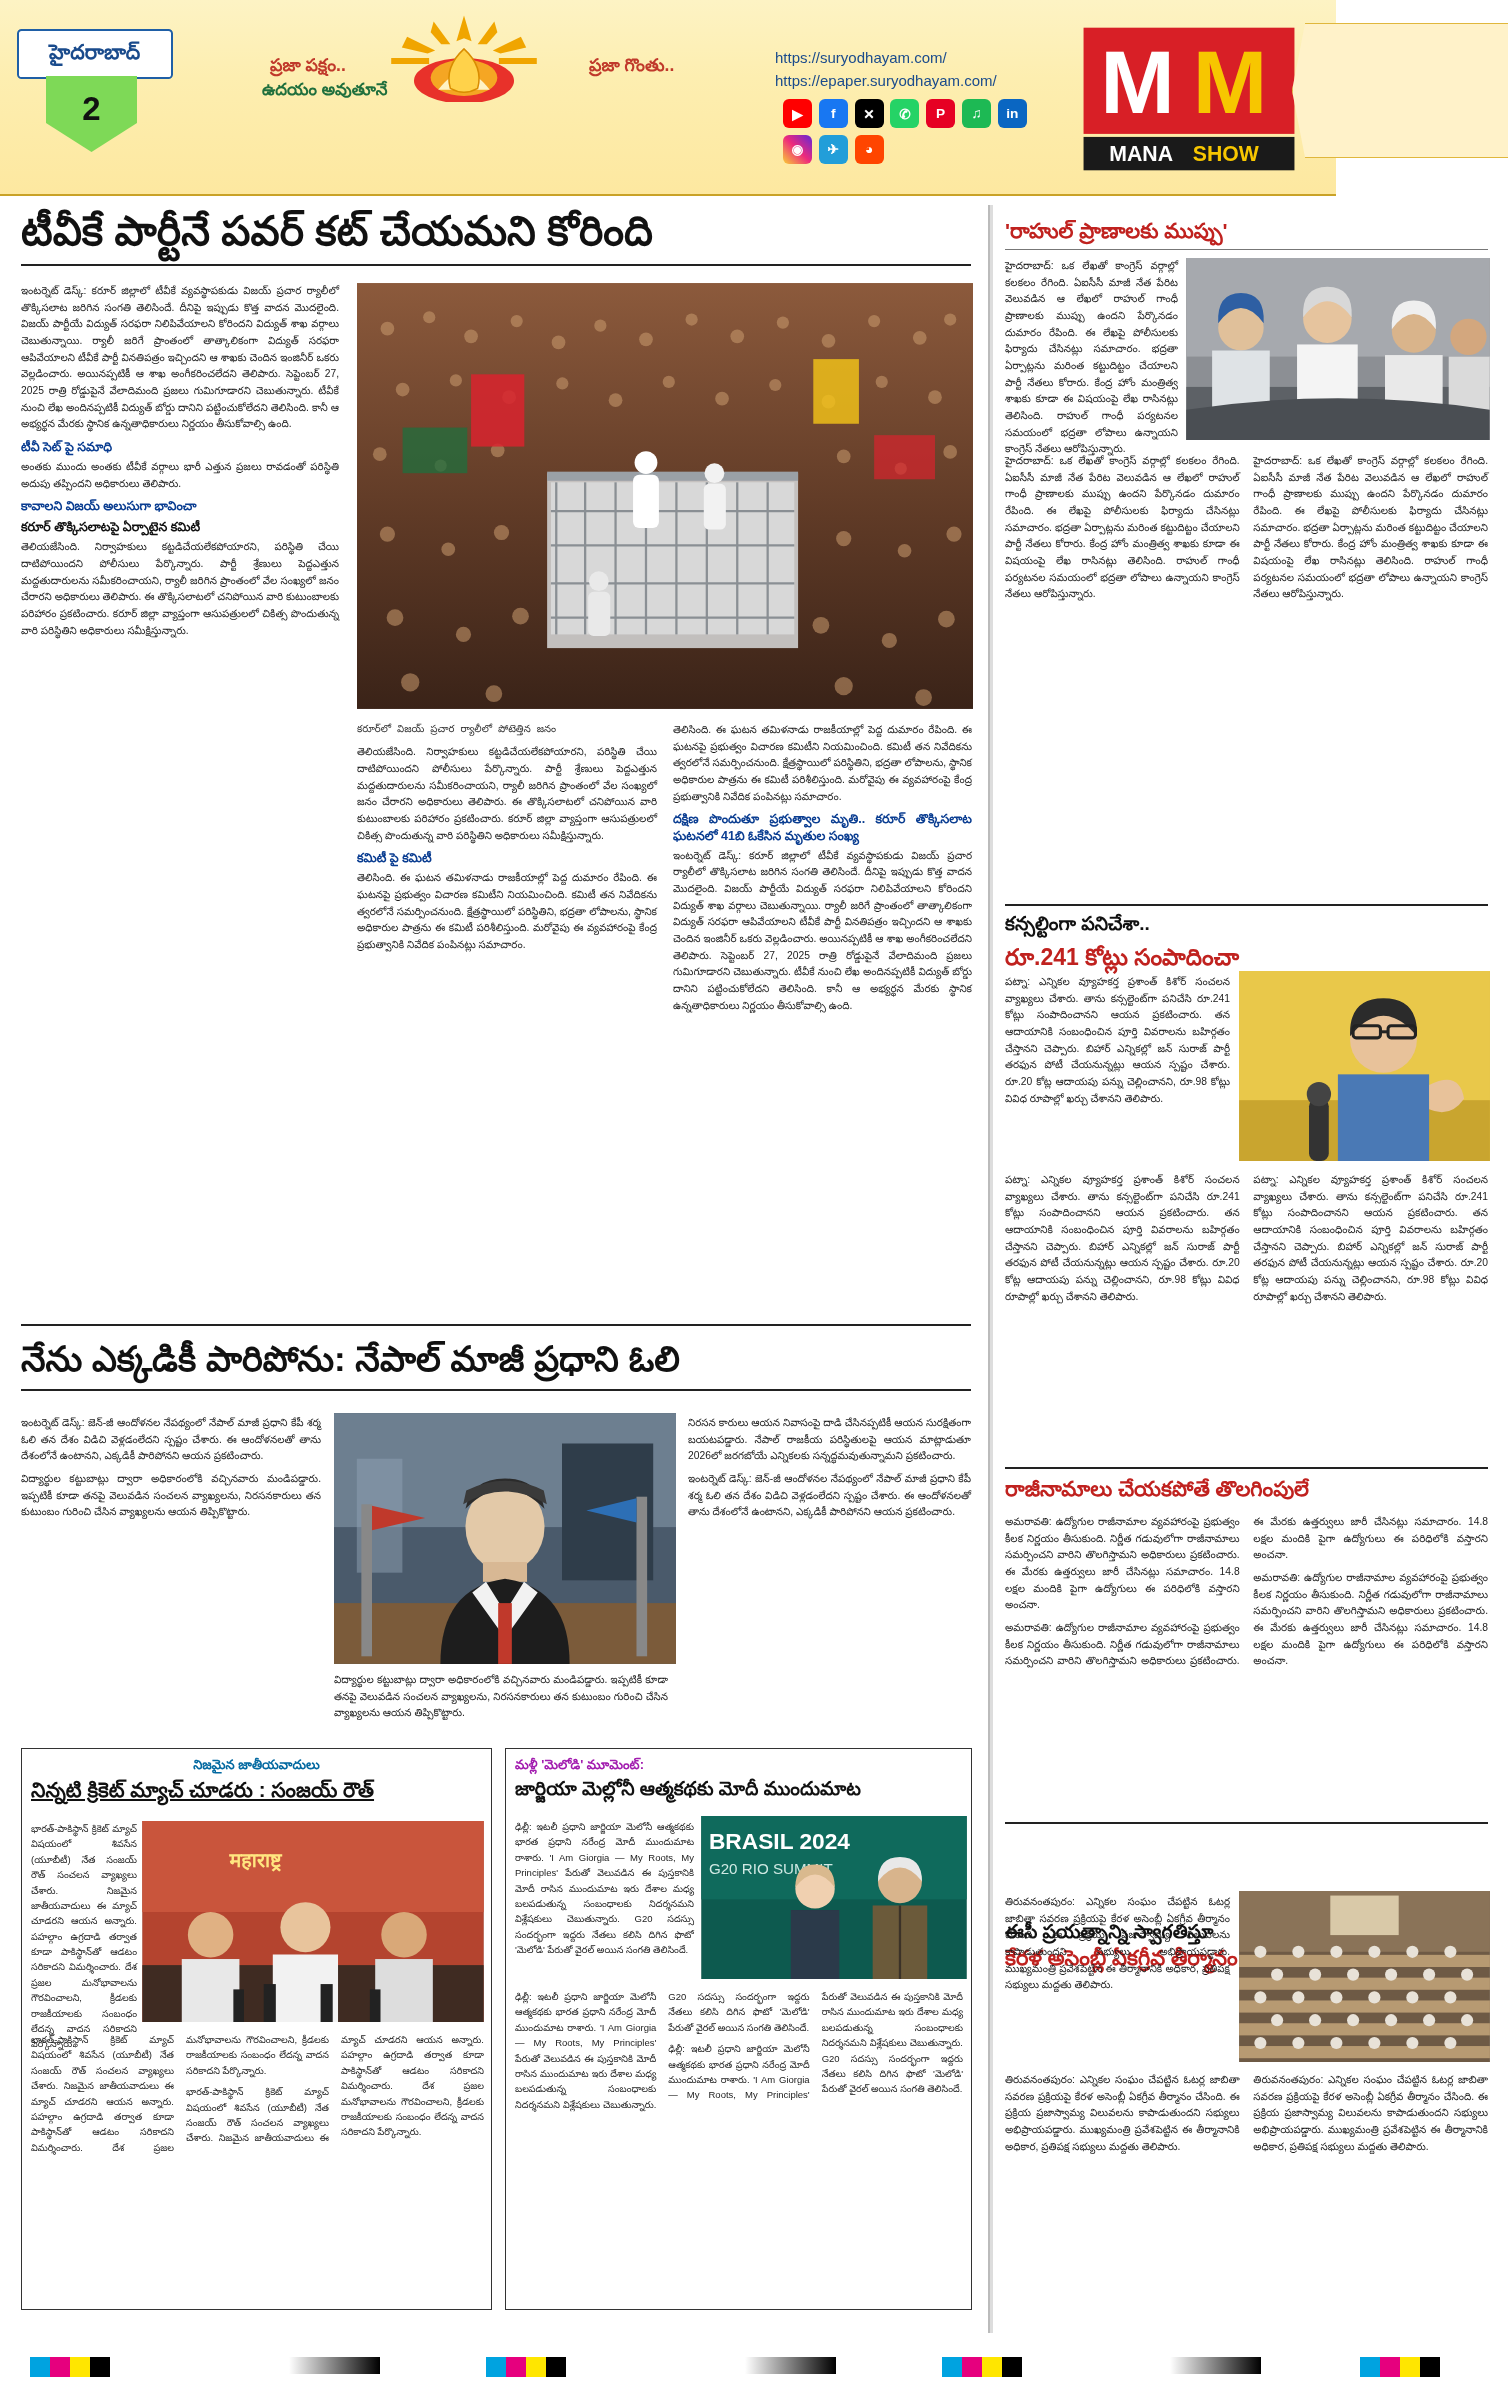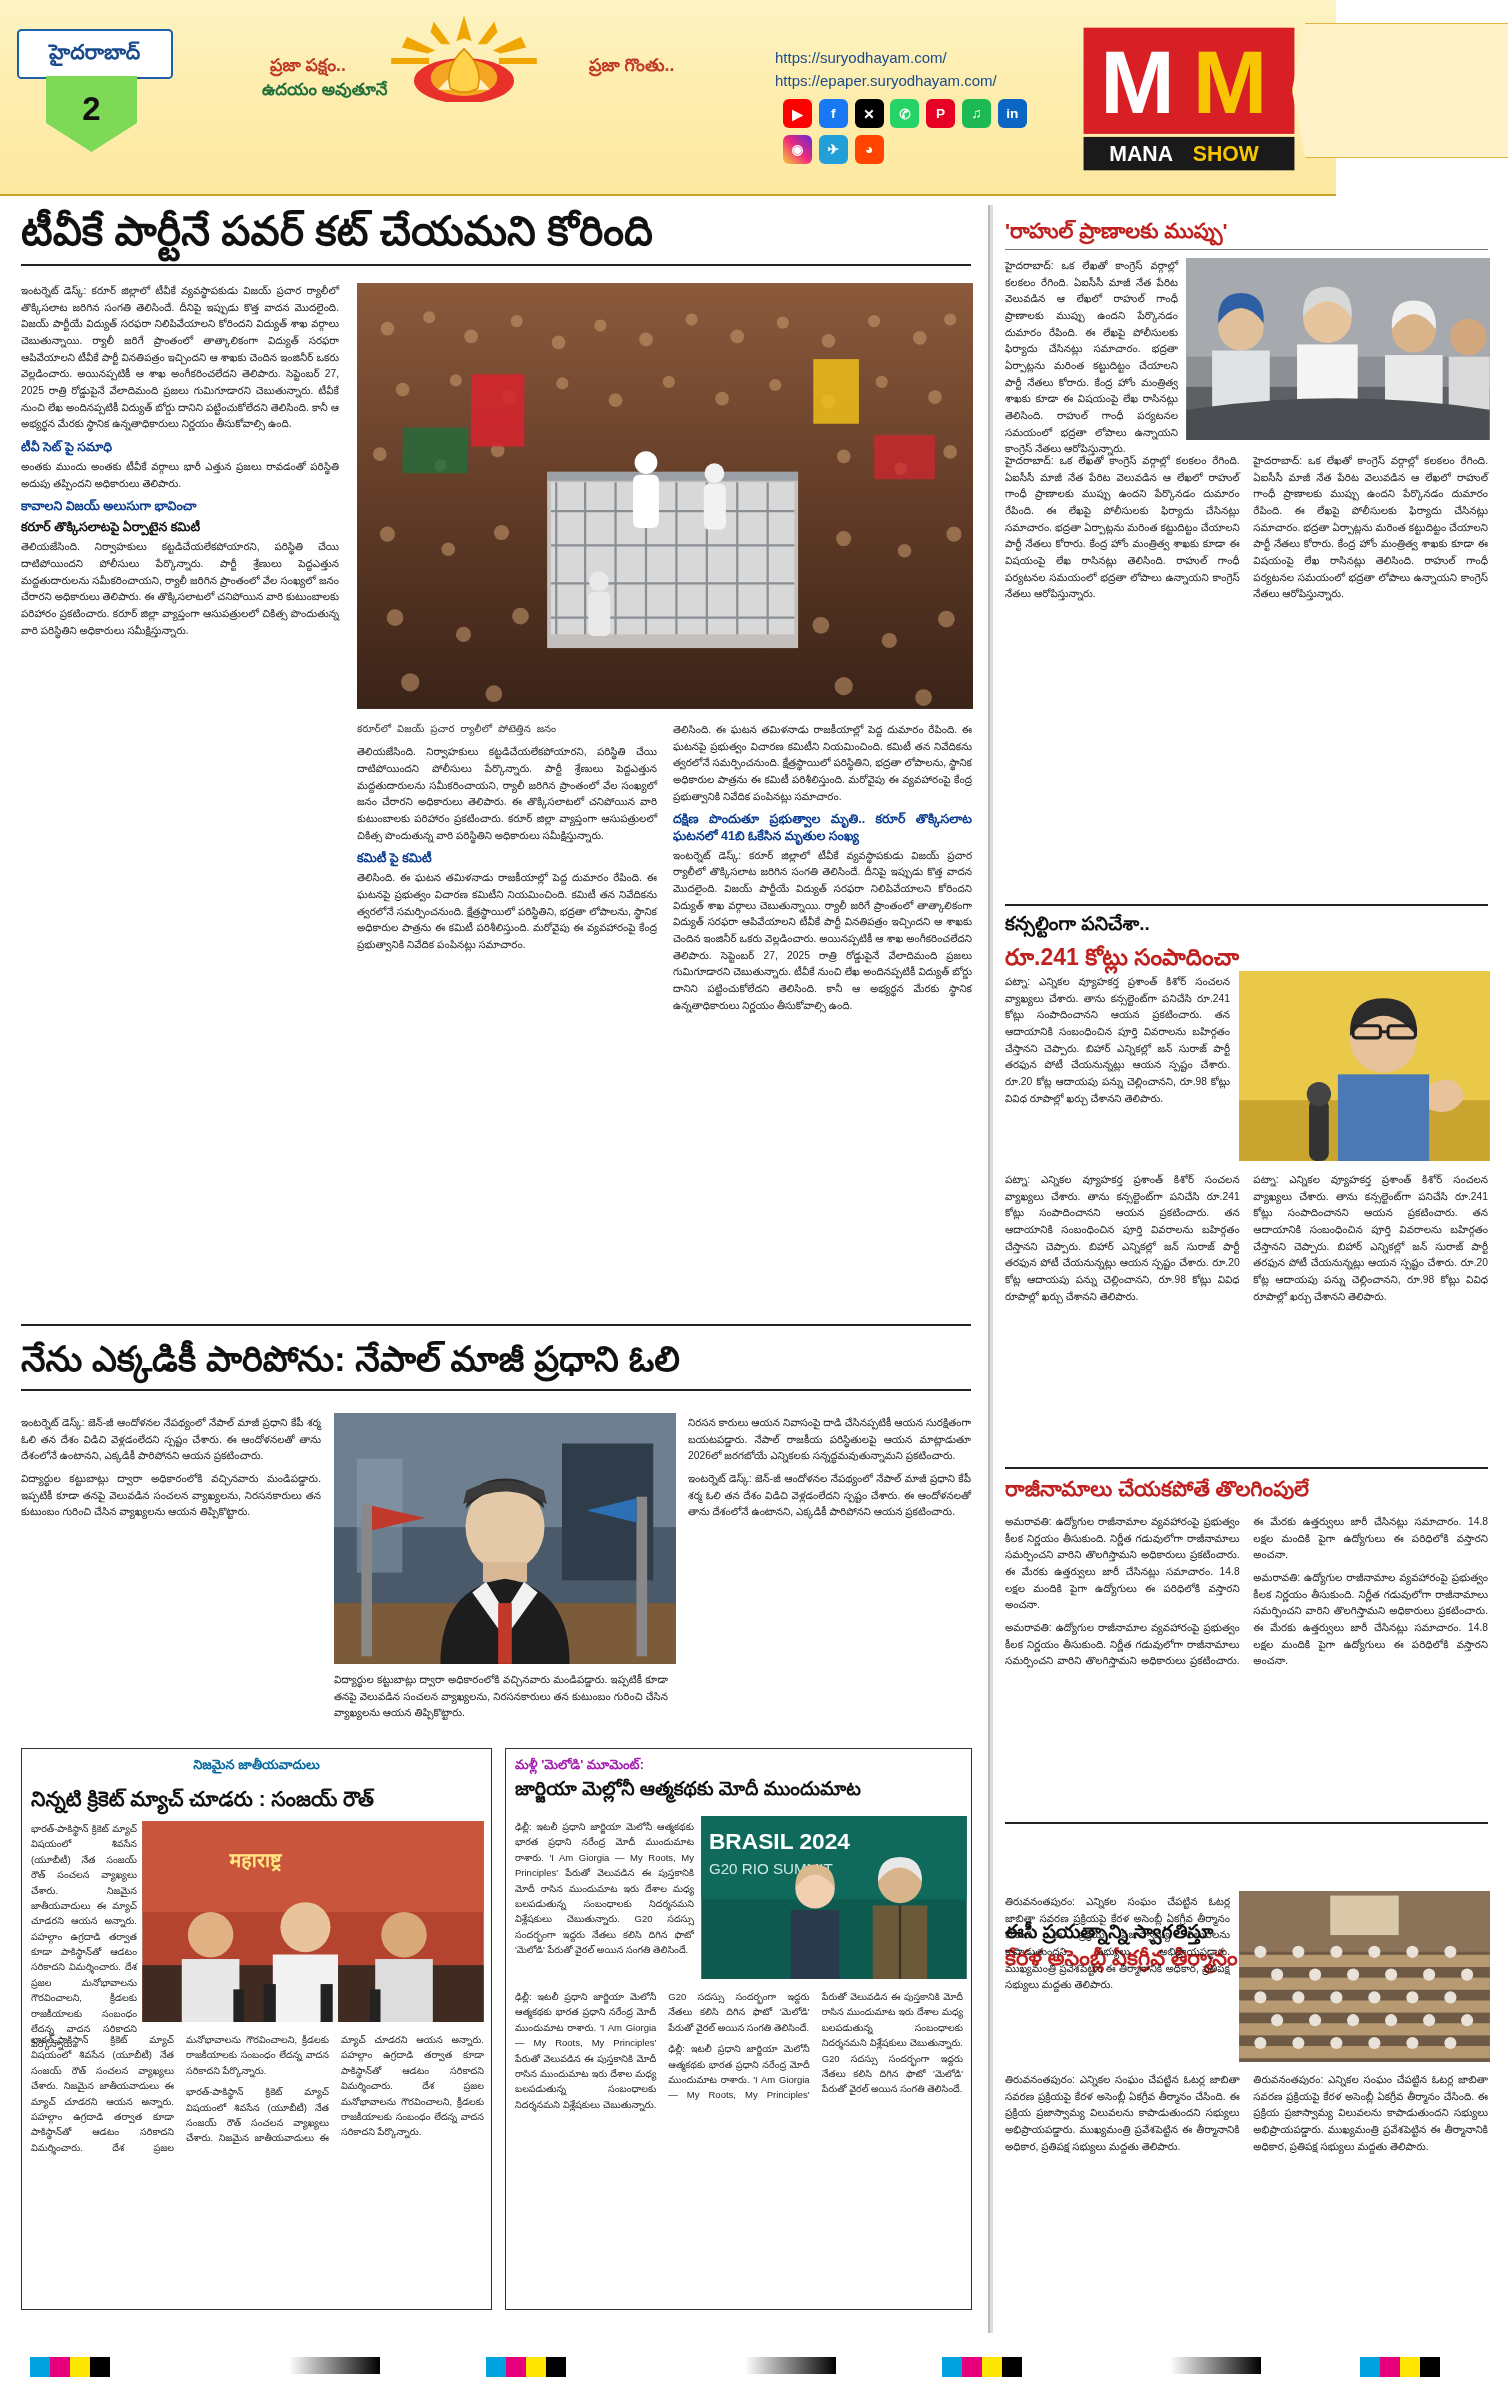--- a/index.html
+++ b/index.html
@@ -286,21 +286,21 @@
     <p>విద్యార్థుల కట్టుబాట్లు ద్వారా అధికారంలోకి వచ్చినవారు మండిపడ్డారు. ఇప్పటికీ కూడా తనపై వెలువడిన సంచలన వ్యాఖ్యలను, నిరసనకారులు తన కుటుంబం గురించి చేసిన వ్యాఖ్యలను ఆయన తిప్పికొట్టారు.</p>
   </div>
   <div class="tel" style="position:absolute;left:688px;top:1415px;width:283px;">
     <p>నిరసన కారులు ఆయన నివాసంపై దాడి చేసినప్పటికీ ఆయన సురక్షితంగా బయటపడ్డారు. నేపాల్ రాజకీయ పరిస్థితులపై ఆయన మాట్లాడుతూ 2026లో జరగబోయే ఎన్నికలకు సన్నద్ధమవుతున్నామని ప్రకటించారు.</p>
     <p>ఇంటర్నెట్ డెస్క్: జెన్-జీ ఆందోళనల నేపథ్యంలో నేపాల్ మాజీ ప్రధాని కేపీ శర్మ ఓలి తన దేశం విడిచి వెళ్లడంలేదని స్పష్టం చేశారు. ఈ ఆందోళనలతో తాను దేశంలోనే ఉంటానని, ఎక్కడికీ పారిపోనని ఆయన ప్రకటించారు.</p>
   </div>
 
   <div style="position:absolute;left:21px;top:1748px;width:471px;height:562px;border:1.5px solid #333;box-sizing:border-box;">
     <div style="padding:7.6px 9px 0;">
       <div style="font-size:13px;font-weight:bold;color:#0369a1;text-align:center;">నిజమైన జాతీయవాదులు</div>
-      <div class="hl" style="font-size:20.5px;margin-top:12px;">నిన్నటి క్రికెట్ మ్యాచ్ చూడరు : సంజయ్ రౌత్</div>
+      <div class="hl" style="font-size:20.5px;margin-top:3px;text-decoration:underline;">నిన్నటి క్రికెట్ మ్యాచ్ చూడరు : సంజయ్ రౌత్</div>
     </div>
     <div class="photo" style="left:120px;top:72px;width:342px;height:201px;position:absolute;">
       <svg width="342" height="201" viewBox="0 0 450 265">
         <rect width="450" height="265" fill="#b4442f"></rect>
         <rect x="0" y="0" width="450" height="120" fill="#c9553c"></rect>
         <text x="115" y="60" font-family="Liberation Sans, sans-serif" font-size="26" font-weight="bold" fill="#ffe680">महाराष्ट्र</text>
         <rect x="0" y="190" width="450" height="75" fill="#3f2b22"></rect>
         <g>
           <circle cx="90" cy="150" r="30" fill="#e0b183"></circle>
             <rect x="52" y="182" width="76" height="84" fill="#e8e8e8"></rect>

